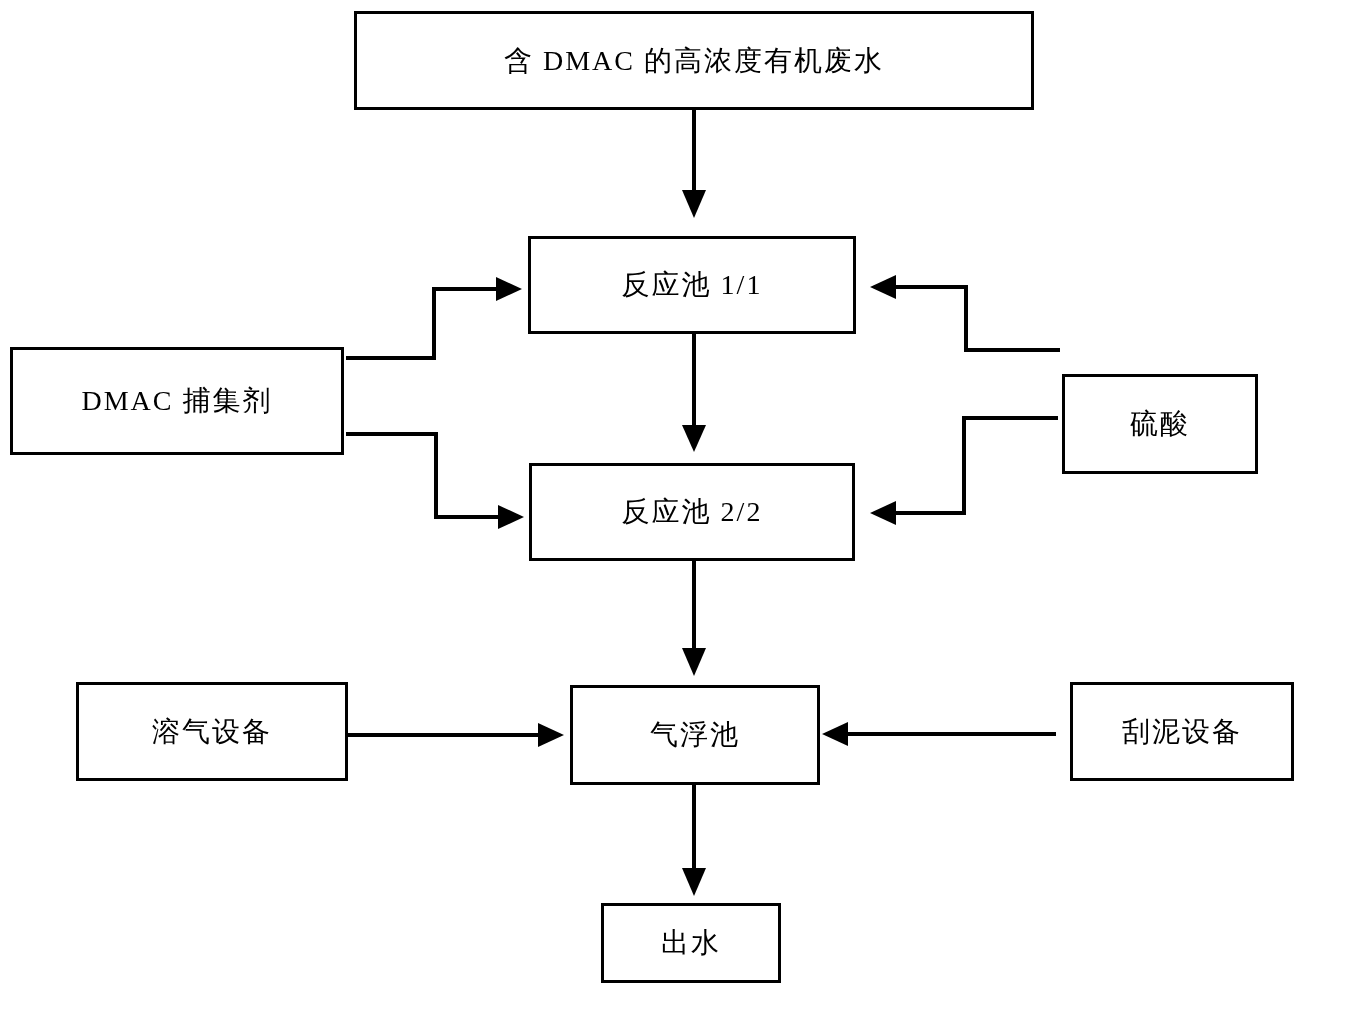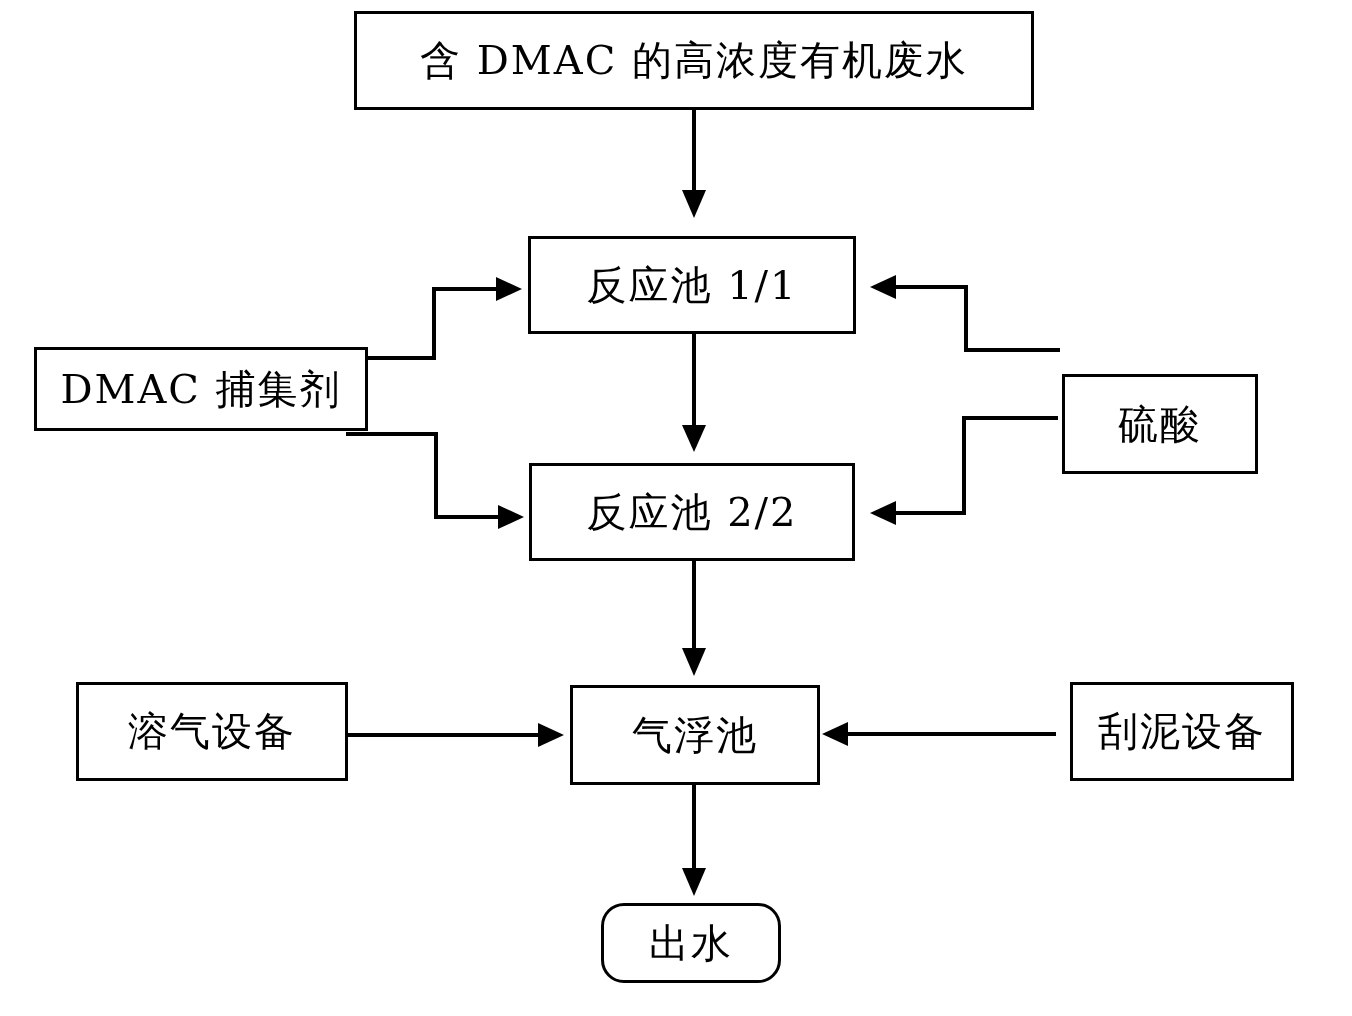--- a/index.html
+++ b/index.html
@@ -1,29 +1,29 @@
 <!DOCTYPE html>
 <html><head>
   <meta charset="utf-8">
   <style>
     html, body { margin: 0; padding: 0; background: #ffffff; }
     body { width: 1352px; height: 1016px; position: relative; overflow: hidden;
            font-family: "DejaVu Serif", "Liberation Serif", serif; color: #000; }
     .node { position: absolute; box-sizing: border-box; border: 3px solid #000; background: #fff;
             display: flex; align-items: center; justify-content: center; }
-    .node span { font-size: 40px; letter-spacing: 2px; white-space: nowrap; }
+    .node span { font-size: 28px; letter-spacing: 2px; white-space: nowrap; font-family: Liberation Serif, serif; }
     #n-source  { left: 354px; top: 11px;  width: 680px; height: 99px; }
     #n-r1      { left: 528px; top: 236px; width: 328px; height: 98px; }
     #n-r2      { left: 529px; top: 463px; width: 326px; height: 98px; }
-    #n-dmac    { left: 10px;  top: 347px; width: 334px; height: 84px; margin-left: 24px; }
+    #n-dmac    { left: 10px;  top: 347px; width: 334px; height: 108px; }
     #n-acid    { left: 1062px;top: 334px; width: 196px; height: 100px; margin-top: 40px; }
     #n-float   { left: 570px; top: 685px; width: 250px; height: 100px; }
     #n-dissolve{ left: 64px;  top: 682px; width: 272px; height: 99px; margin-left: 12px; }
     #n-scrape  { left: 1070px;top: 682px; width: 224px; height: 99px; }
-    #n-out     { left: 601px; top: 903px; width: 180px; height: 80px; border-radius: 23px; }
+    #n-out     { left: 601px; top: 903px; width: 180px; height: 80px; }
     svg#connectors { position: absolute; left: 0; top: 0; }
   </style>
 </head>
 <body>
 
 <svg id="connectors" width="1352" height="1016">
   <defs>
     <marker id="arrow" markerWidth="10" markerHeight="10" refX="9" refY="5" orient="auto" markerUnits="userSpaceOnUse" viewBox="0 0 10 10">
       <path d="M0,0 L10,5 L0,10 z" fill="#000"></path>
     </marker>

